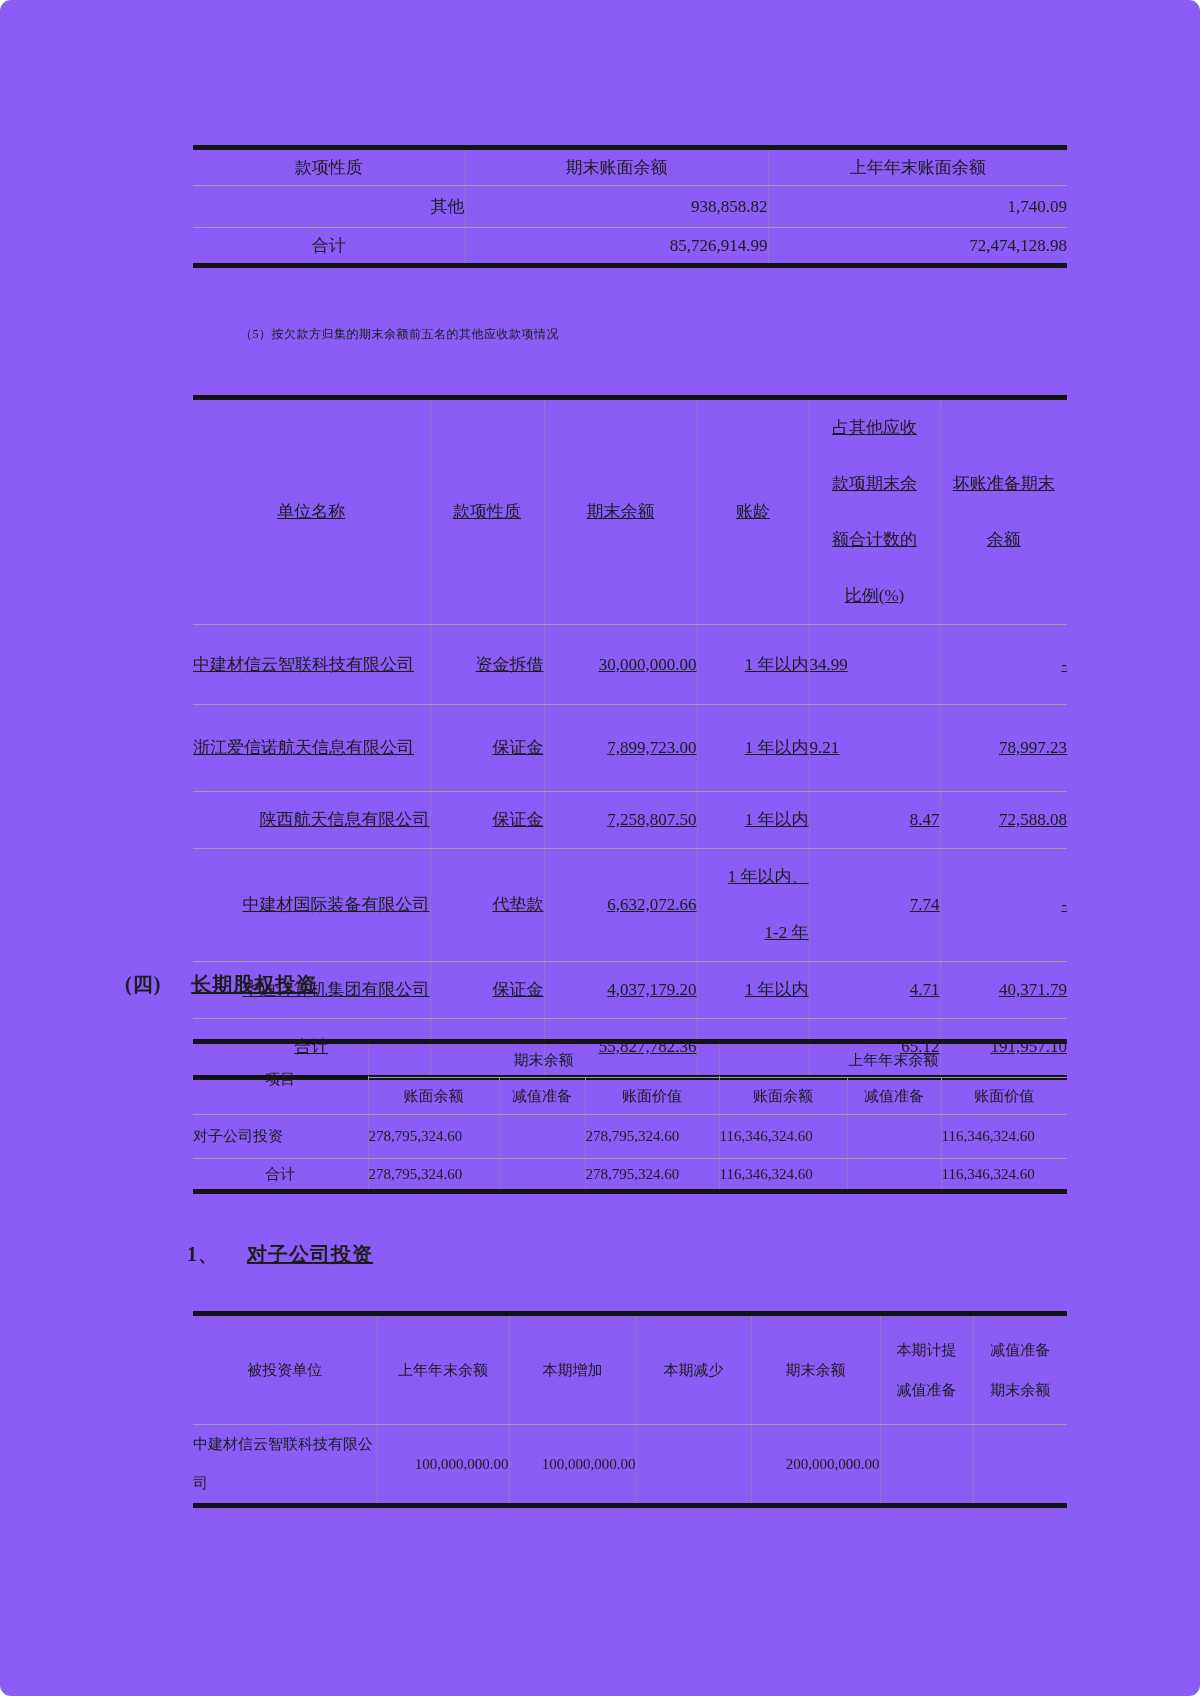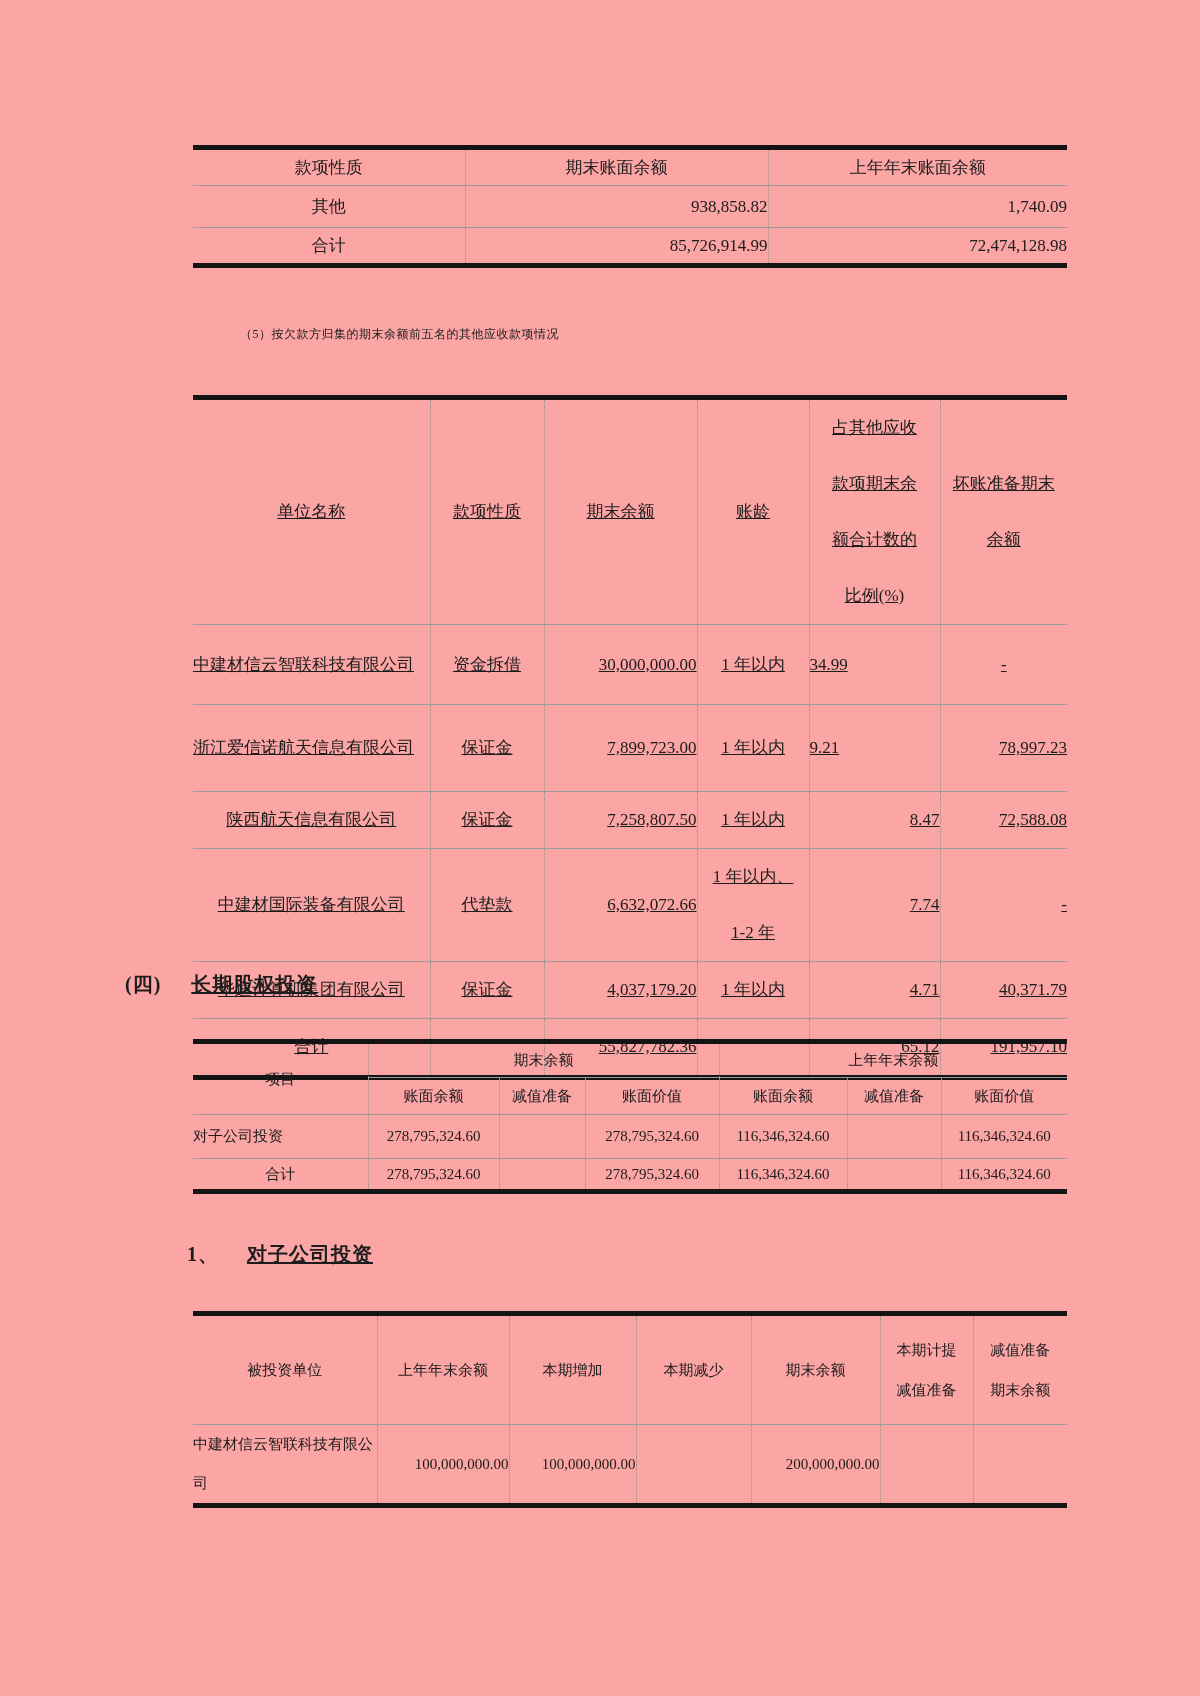--- a/index.html
+++ b/index.html
@@ -1,32 +1,32 @@
 <!DOCTYPE html>
 <html><head>
 <meta charset="utf-8">
 <style>
   html,body{margin:0;padding:0;background:#ffffff;}
-  .page{position:relative;width:1200px;height:1696px;background:#fca5a5;overflow:hidden;
-        font-family:"Liberation Serif","DejaVu Serif",serif;color:#1c1c1c;}
+  .page{position:relative;width:1200px;height:1696px;background:#8b5cf6;overflow:hidden;
+        font-family:"Liberation Serif","DejaVu Serif",serif;color:#1c1c1c;border-radius:11px;}
   .tbl{position:absolute;border-collapse:collapse;table-layout:fixed;
        border-top:5px solid #141414;border-bottom:5px solid #141414;}
   .tbl td{border-left:1px dotted #8f8f8f;border-top:1px solid #9c9c9c;
           vertical-align:middle;padding:0;overflow:hidden;}
   .tbl td.fc{border-left:none;}
   .tbl tr.first td{border-top:none;}
   .t1,.t2{font-size:17px;}
   .t3,.t4{font-size:15px;}
   .t2 td{line-height:56px;text-decoration:underline;}
   .t4 td{line-height:39px;}
   .c{text-align:center;}
-  .l{text-align:center;padding-left:8px;}
+  .l{text-align:right;padding-left:8px;}
   .l2{text-align:left;padding-left:12px;}
   .r{text-align:right;padding-right:14px;}
-  .r2{text-align:center;padding-right:11px;margin-top:8px;}
+  .r2{text-align:left;padding-right:11px;margin-top:8px;}
   .name2{text-align:left;padding-left:8px;padding-right:42px;}
   .name4{text-align:left;padding-left:8px;padding-right:12px;}
   .pre{white-space:pre-line;}
   .w5{width:88px;margin:0 auto;text-align:center;}
   .w6{width:106px;margin:0 auto;text-align:center;}
   .w4b{width:64px;margin:0 auto;text-align:center;line-height:40px;}
   .h5{position:absolute;left:240px;top:326px;font-size:12px;letter-spacing:0.5px;}
   .hsec{position:absolute;font-size:20px;font-weight:bold;letter-spacing:1px;text-decoration:underline;}
   .hsec .pfx4{display:inline-block;margin-right:30px;}
   .hsec .pfx1{display:inline-block;margin-right:28px;}

